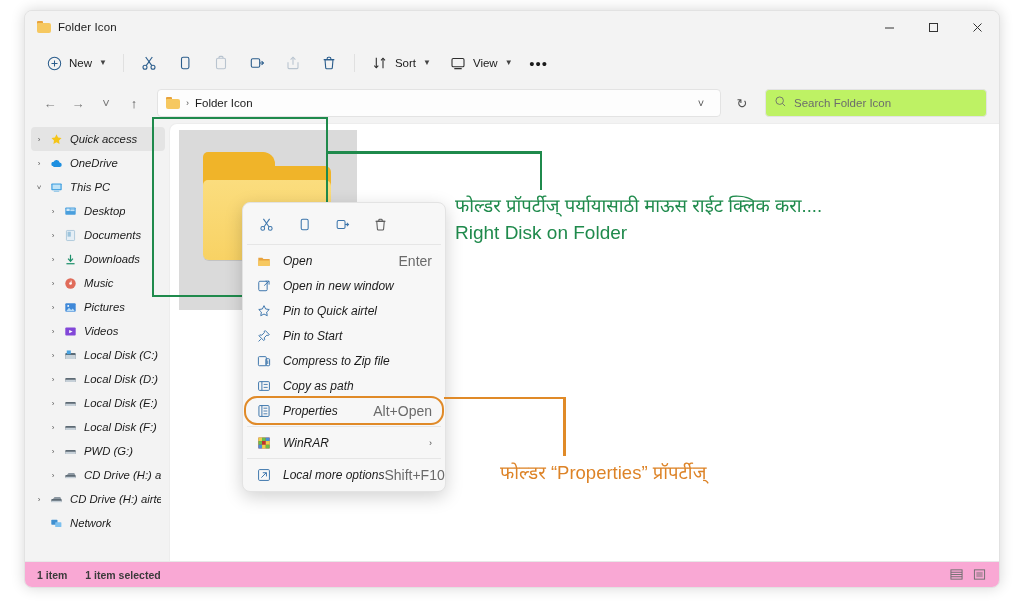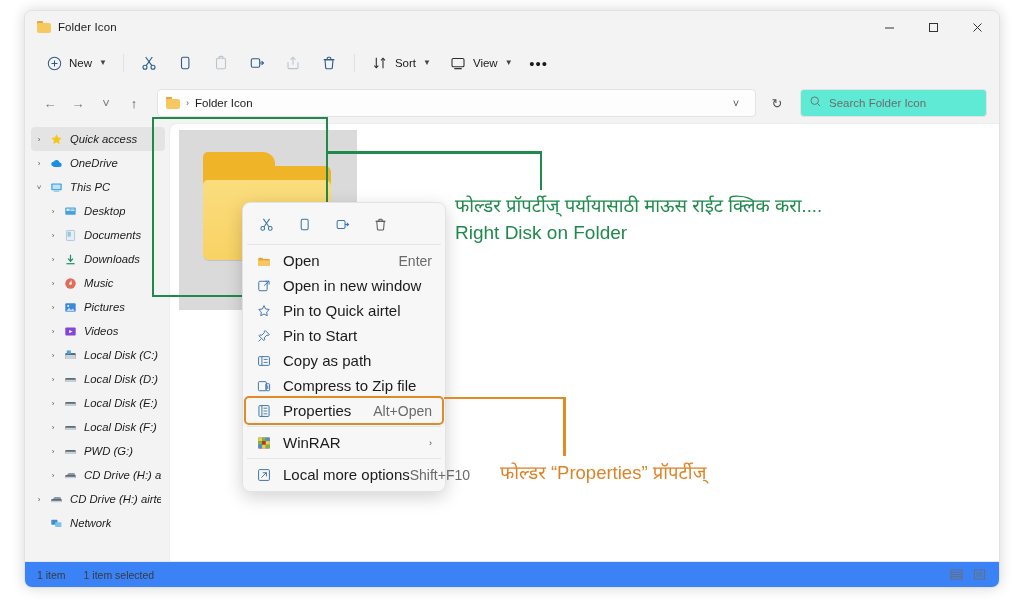--- a/index.html
+++ b/index.html
@@ -54,43 +54,43 @@
   .addrrow{height:40px;display:flex;align-items:center;padding:0 12px;gap:2px;background:#f3f3f3;}
   .navbtn{width:26px;height:26px;display:flex;align-items:center;justify-content:center;
           color:#7a7a7a;border-radius:4px;font-size:13px;}
   .navbtn.active{color:#444;}
   .addrbox{flex:1;height:28px;background:#fdfdfd;border:1px solid #e3e3e3;border-radius:4px;
            display:flex;align-items:center;padding:0 8px;gap:6px;margin-left:8px;margin-right:8px;}
   .crumb{font-size:11.5px;color:#1b1b1b;}
   .crumb-sep{font-size:9px;color:#555;}
   .addr-right{margin-left:auto;display:flex;align-items:center;gap:2px;}
   .addr-ic{width:22px;height:22px;display:flex;align-items:center;justify-content:center;color:#555;font-size:11px;}
-  .searchbox{width:187px;height:28px;background:#5eead4;border:1px solid #e3e3e3;border-radius:4px;
+  .searchbox{width:222px;height:28px;background:#bef264;border:1px solid #e3e3e3;border-radius:4px;
              display:flex;align-items:center;padding:0 8px;gap:7px;}
   .search-ph{font-size:11.5px;color:#6c6c6c;}
 
   
   .body{position:absolute;left:0;top:112px;right:0;bottom:26px;display:flex;background:#f3f3f3;}
   .sidebar{width:144px;padding-top:4px;overflow:hidden;position:relative;}
   .content{flex:1;background:#fff;border-top-left-radius:8px;border:1px solid #ededed;
            border-right:none;border-bottom:none;position:relative;margin-left:0;}
 
   .nav{display:flex;align-items:center;height:24px;font-size:11.3px;color:#1b1b1b;
        border-radius:4px;margin:0 4px 0 6px;padding-right:4px;}
   .nav.sel{background:#e4e4e4;}
   .nav .exp{width:16px;display:flex;align-items:center;justify-content:center;font-size:8px;color:#5b5b5b;flex:0 0 16px;}
   .nav .ico{width:18px;display:flex;align-items:center;justify-content:center;flex:0 0 18px;margin-right:5px;}
   .nav .lbl{white-space:nowrap;overflow:hidden;font-style:italic;}
   .nav.lvl2{padding-left:14px;}
   .nav.lvl0{padding-left:0;}
   .nav.noexp .exp{visibility:hidden;}
 
   
-  .statusbar{position:absolute;left:0;right:0;bottom:0;height:26px;background:#3b82f6;
-             border-top:1px solid #e8e8e8;display:flex;align-items:center;padding:0 12px;gap:18px;}
+  .statusbar{position:absolute;left:0;right:0;bottom:0;height:26px;background:#f9a8d4;
+             border-top:1px solid #e8e8e8;display:flex;align-items:center;padding:0 12px;gap:18px;font-weight:bold;}
   .status-txt{font-size:10.5px;color:#3b3b3b;}
   .status-right{margin-left:auto;display:flex;gap:8px;align-items:center;}
   .vmode{width:15px;height:15px;display:flex;align-items:center;justify-content:center;color:#6d6d6d;}
 
   
   .tile{position:absolute;left:9px;top:6px;width:178px;height:180px;background:#dadada;}
   .tile-label{position:absolute;left:0;right:8px;bottom:7px;text-align:right;font-size:11px;color:#1b1b1b;}
   .big-folder{position:absolute;left:24px;top:22px;width:128px;height:108px;}
   .bf-back{position:absolute;left:0;top:0;width:72px;height:26px;background:#f0b429;
            border-radius:5px 12px 0 0;}
@@ -118,24 +118,24 @@
     padding:4px 0 4px 0;
   }
   .ctx-toprow{display:flex;align-items:center;height:34px;padding:0 6px;gap:4px;}
   .ctx-tb{width:34px;height:28px;display:flex;align-items:center;justify-content:center;
           border-radius:4px;color:#3a74ab;}
   .ctx-div{height:1px;background:#e6e6e6;margin:3px 4px;}
   .ctx-item{display:flex;align-items:center;height:25px;padding:0 10px 0 8px;
             border-radius:4px;margin:0 3px;position:relative;}
   .ctx-ic{width:20px;height:18px;display:flex;align-items:center;justify-content:center;
           margin-right:9px;flex:0 0 20px;color:#3a74ab;}
-  .ctx-lbl{font-size:15px;color:#1b1b1b;white-space:nowrap;}
+  .ctx-lbl{font-size:12px;color:#1b1b1b;white-space:nowrap;font-style:italic;}
   .ctx-acc{margin-left:auto;font-size:14px;color:#6a6a6a;}
   .ctx-sub{margin-left:auto;font-size:9px;color:#4a4a4a;}
-  .ctx-hl{outline:2px solid #e08a28;border-radius:3px;}
+  .ctx-hl{outline:2px solid #e08a28;border-radius:11px;}
 
   
   .or-h{position:absolute;left:444px;top:396.5px;width:121px;height:2.5px;background:#e08a28;}
   .or-v{position:absolute;left:563px;top:396.5px;width:2.5px;height:59px;background:#e08a28;}
   .orange-text{position:absolute;left:500px;top:459px;font-size:18.5px;color:#dd8327;white-space:nowrap;}
 
   svg{shape-rendering:geometricPrecision;}
 </style>
 </head>
 <body>
@@ -595,37 +595,37 @@
             <svg width="14" height="14" viewBox="0 0 16 16">
               <path d="M9.6 1.9l4.5 4.5-1.6 1-1.2-.4-3 3 .4 2.2-1 1-5.5-5.5 1-1 2.2.4 3-3-.4-1.2z" fill="none" stroke="currentColor" stroke-width="1.1" stroke-linejoin="round"></path>
               <line x1="4.4" y1="11.6" x2="1.8" y2="14.2" stroke="currentColor" stroke-width="1.1"></line>
             </svg>
           </span>
           <span class="ctx-lbl">Pin to Start</span>
         </div>
         <div class="ctx-item">
           <span class="ctx-ic">
             <svg width="14" height="14" viewBox="0 0 16 16">
+              <rect x="1.6" y="3" width="9" height="10.4" rx="1.1" fill="none" stroke="currentColor" stroke-width="1.1"></rect>
+              <rect x="10.2" y="5.4" width="4.2" height="8" rx="1" fill="none" stroke="currentColor" stroke-width="1.1"></rect>
+              <line x1="12.3" y1="7.4" x2="12.3" y2="11.4" stroke="currentColor" stroke-width="1.1"></line>
+            </svg>
+          </span>
+          <span class="ctx-lbl">Compress to Zip file</span>
+        </div>
+        <div class="ctx-item">
+          <span class="ctx-ic">
+            <svg width="14" height="14" viewBox="0 0 16 16">
               <rect x="1.8" y="3" width="12.4" height="10" rx="1.2" fill="none" stroke="currentColor" stroke-width="1.1"></rect>
               <line x1="5.6" y1="3" x2="5.6" y2="13" stroke="currentColor" stroke-width="1.1"></line>
               <line x1="7.6" y1="6.2" x2="12.2" y2="6.2" stroke="currentColor" stroke-width="1"></line>
               <line x1="7.6" y1="9.6" x2="12.2" y2="9.6" stroke="currentColor" stroke-width="1"></line>
             </svg>
           </span>
           <span class="ctx-lbl">Copy as path</span>
-        </div>
-        <div class="ctx-item">
-          <span class="ctx-ic">
-            <svg width="14" height="14" viewBox="0 0 16 16">
-              <rect x="1.6" y="3" width="9" height="10.4" rx="1.1" fill="none" stroke="currentColor" stroke-width="1.1"></rect>
-              <rect x="10.2" y="5.4" width="4.2" height="8" rx="1" fill="none" stroke="currentColor" stroke-width="1.1"></rect>
-              <line x1="12.3" y1="7.4" x2="12.3" y2="11.4" stroke="currentColor" stroke-width="1.1"></line>
-            </svg>
-          </span>
-          <span class="ctx-lbl">Compress to Zip file</span>
         </div>
         <div class="ctx-item ctx-hl">
           <span class="ctx-ic">
             <svg width="14" height="14" viewBox="0 0 16 16">
               <rect x="2.2" y="1.8" width="11.6" height="12.4" rx="1.2" fill="none" stroke="currentColor" stroke-width="1.1"></rect>
               <line x1="5.6" y1="1.8" x2="5.6" y2="14.2" stroke="currentColor" stroke-width="1.1"></line>
               <line x1="7.4" y1="4.8" x2="11.8" y2="4.8" stroke="currentColor" stroke-width="1"></line>
               <line x1="7.4" y1="8" x2="11.8" y2="8" stroke="currentColor" stroke-width="1"></line>
               <line x1="7.4" y1="11.2" x2="11.8" y2="11.2" stroke="currentColor" stroke-width="1"></line>
             </svg>

